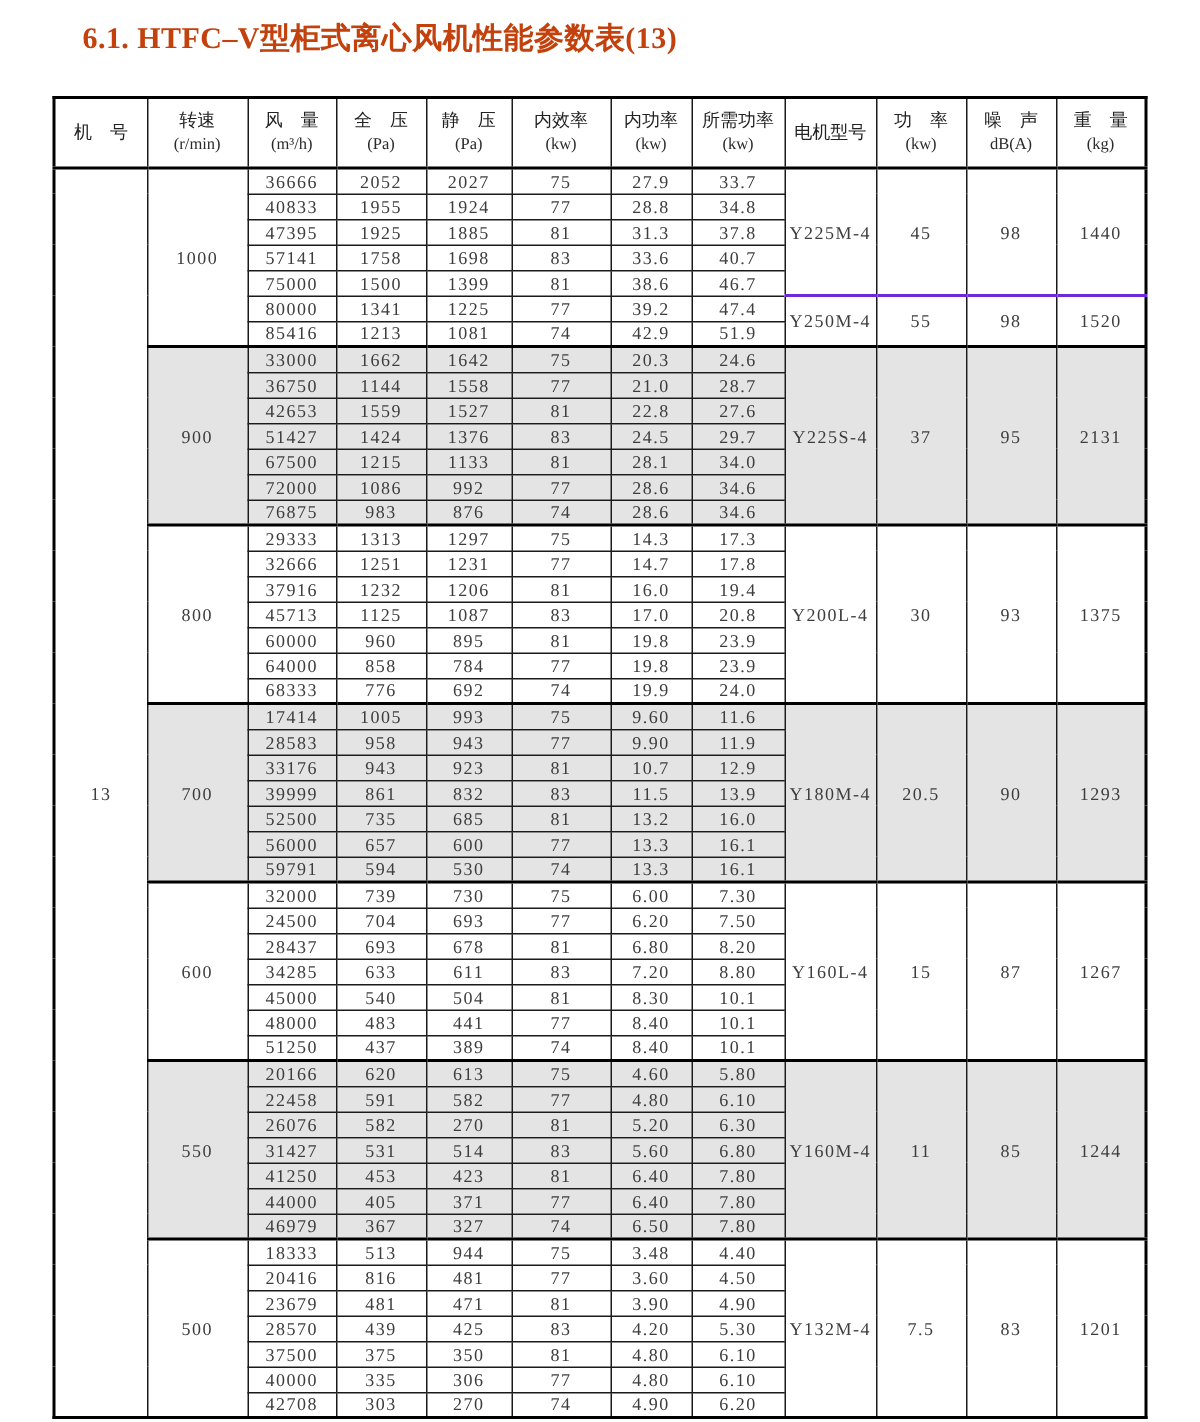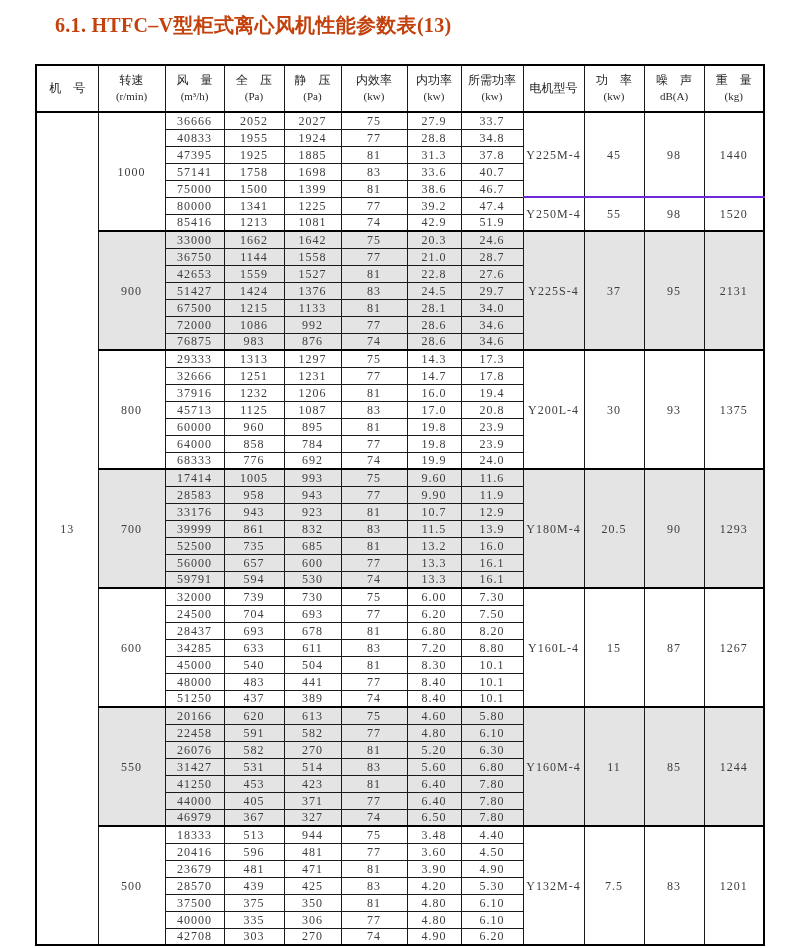--- a/index.html
+++ b/index.html
@@ -509,21 +509,21 @@
         <td class=" gs">75</td>
         <td class=" gs">3.48</td>
         <td class=" gs">4.40</td>
         <td rowspan="7" class=" gs">Y132M-4</td>
         <td rowspan="7" class=" gs">7.5</td>
         <td rowspan="7" class=" gs">83</td>
         <td rowspan="7" class=" gs">1201</td>
       </tr>
       <tr>
         <td class="">20416</td>
-        <td class="">596</td>
+        <td class="">816</td>
         <td class="">481</td>
         <td class="">77</td>
         <td class="">3.60</td>
         <td class="">4.50</td>
       </tr>
       <tr>
         <td class="">23679</td>
         <td class="">481</td>
         <td class="">471</td>
         <td class="">81</td>

